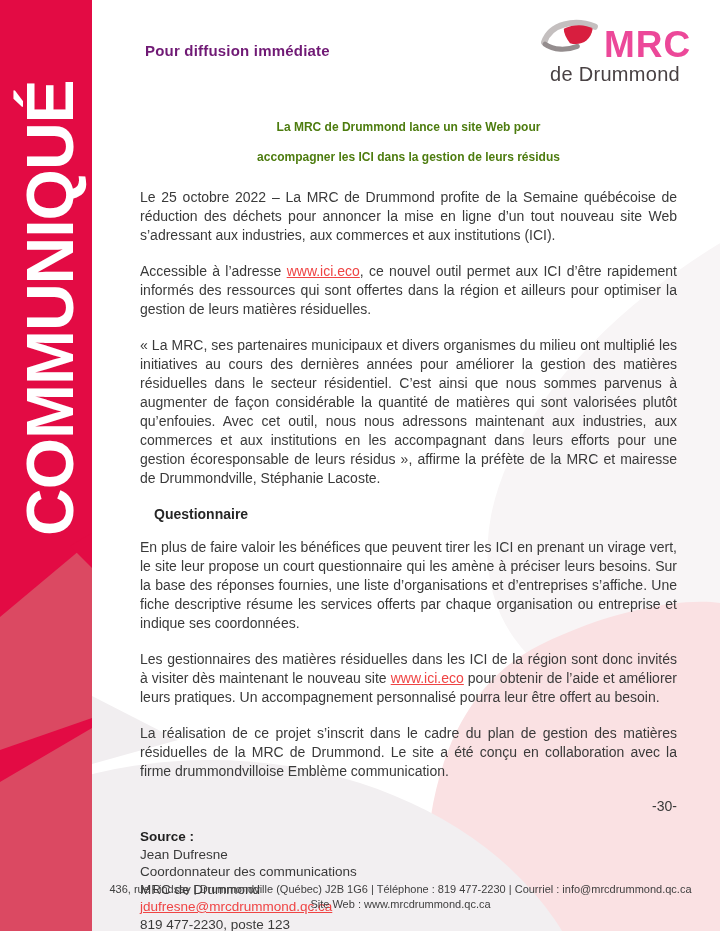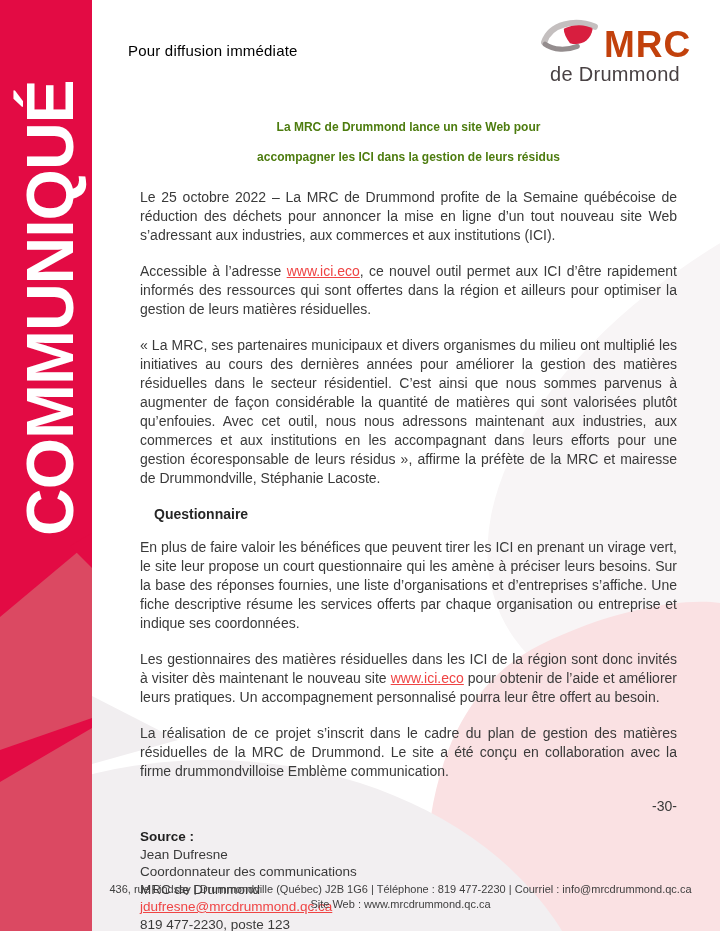--- a/index.html
+++ b/index.html
@@ -15,26 +15,26 @@
   .banner{position:absolute;left:0;top:0;width:92px;height:931px;z-index:3;}
   .banner svg{position:absolute;left:0;top:0;}
   .banner-text{
     position:absolute;left:17px;top:26px;height:510px;
     writing-mode:vertical-rl;transform:rotate(180deg);
     font-size:66px;font-weight:800;letter-spacing:-1px;line-height:66px;
     color:#ffffff;white-space:nowrap;z-index:4;
   }
   
   .release-label{
-    position:absolute;left:128px;top:42px;z-index:2;
-    font-size:15px;font-weight:400;color:#000000;letter-spacing:.2px;
+    position:absolute;left:145px;top:42px;z-index:2;
+    font-size:15px;font-weight:700;color:#701a75;letter-spacing:.2px;
   }
   .logo{position:absolute;left:540px;top:14px;width:170px;z-index:2;}
   .logo-row{display:flex;align-items:flex-end;}
-  .logo-mrc{font-size:37px;font-weight:700;color:#c2410c;line-height:34px;letter-spacing:1px;margin-left:2px;}
+  .logo-mrc{font-size:37px;font-weight:700;color:#ec4899;line-height:34px;letter-spacing:1px;margin-left:2px;}
   .logo-sub{font-size:20px;font-weight:400;color:#484143;margin-top:1px;padding-left:10px;letter-spacing:.3px;}
   
   .content{position:absolute;left:140px;top:112px;width:537px;z-index:2;}
   .title{
     margin:0 0 16px;font-size:12px;line-height:30px;font-weight:700;
     text-align:center;color:#4d7c0f;
   }
   .content p{
     margin:0 0 17px;font-size:14px;line-height:19px;color:#3a3a3a;
     text-align:justify;

